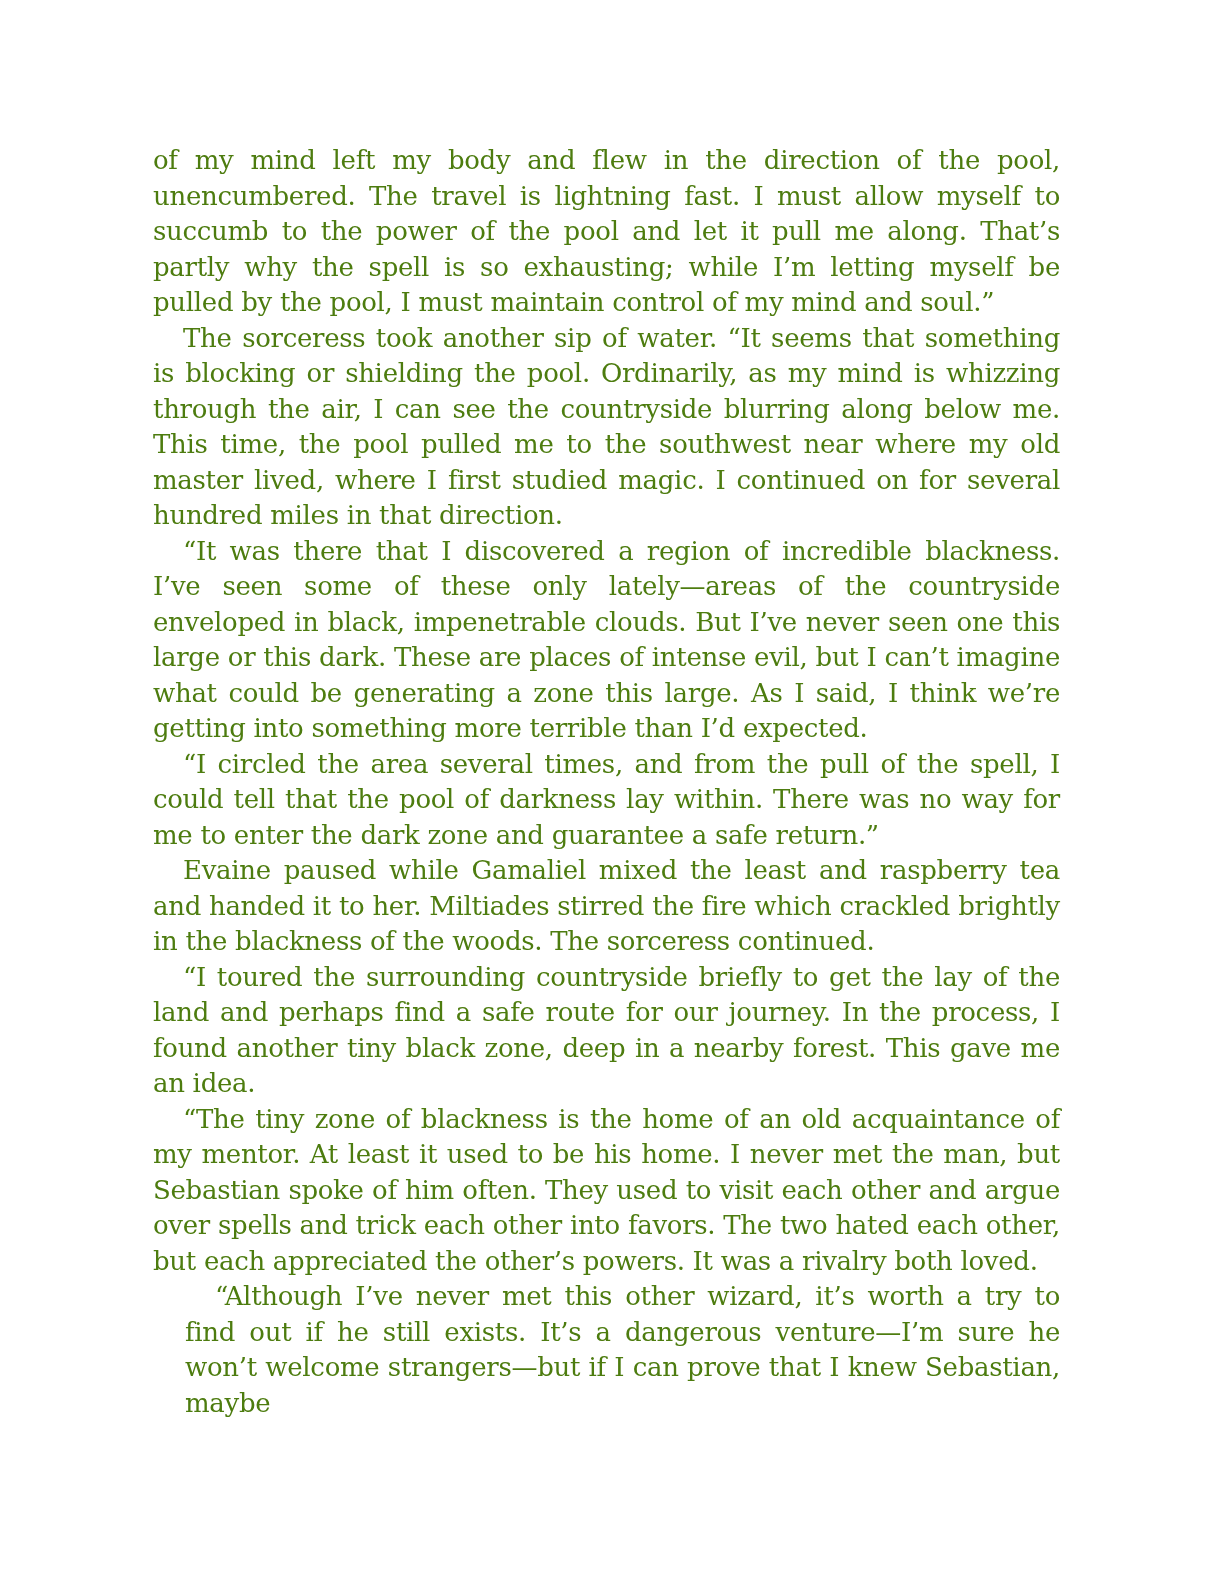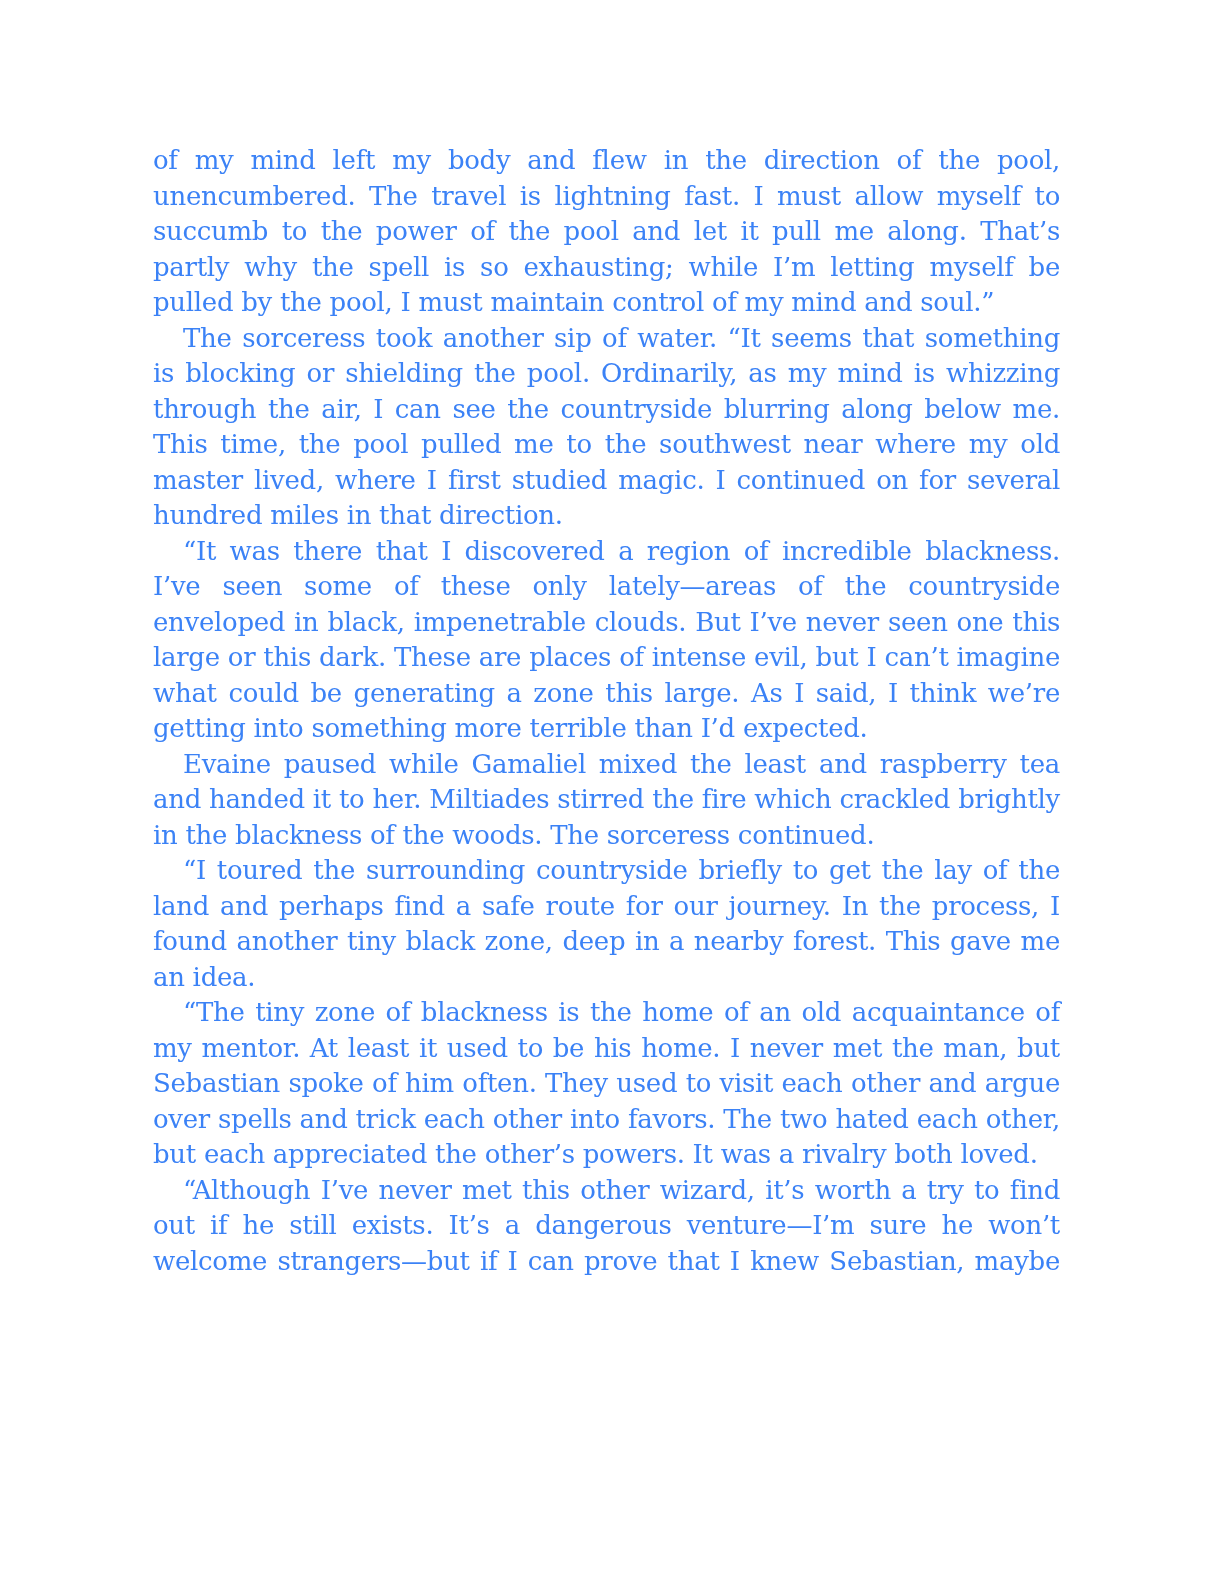--- a/index.html
+++ b/index.html
@@ -14,41 +14,43 @@
       overflow: hidden;
     }
     .page {
       position: absolute;
       left: 153px;
       top: 143px;
       width: 907px;
       font-family: "DejaVu Serif", "Liberation Serif", serif;
       font-size: 26px;
       line-height: 35.5px;
-      color: #3b82f6;
+      color: #4d7c0f;
       text-align: justify;
       letter-spacing: -0.3px;
       word-spacing: 0px;
     }
     .para {
       margin: 0;
       text-indent: 30px;
       hyphens: none;
     }
     .para.continuation {
       text-indent: 0;
     }
     .para.last-line-justified {
       text-align-last: justify;
+      margin-left: 32px;
     }
   </style>
 </head>
 <body>
 
 <div class="page">
   <p class="para continuation">of my mind left my body and flew in the direction of the pool, unencumbered. The travel is lightning fast. I must allow myself to succumb to the power of the pool and let it pull me along. That’s partly why the spell is so exhausting; while I’m letting myself be pulled by the pool, I must maintain control of my mind and soul.”</p>
   <p class="para">The sorceress took another sip of water. “It seems that something is blocking or shielding the pool. Ordinarily, as my mind is whizzing through the air, I can see the countryside blurring along below me. This time, the pool pulled me to the southwest near where my old master lived, where I first studied magic. I continued on for several hundred miles in that direction.</p>
   <p class="para">“It was there that I discovered a region of incredible blackness. I’ve seen some of these only lately—areas of the countryside enveloped in black, impenetrable clouds. But I’ve never seen one this large or this dark. These are places of intense evil, but I can’t imagine what could be generating a zone this large. As I said, I think we’re getting into something more terrible than I’d expected.</p>
+  <p class="para">“I circled the area several times, and from the pull of the spell, I could tell that the pool of darkness lay within. There was no way for me to enter the dark zone and guarantee a safe return.”</p>
   <p class="para">Evaine paused while Gamaliel mixed the least and raspberry tea and handed it to her. Miltiades stirred the fire which crackled brightly in the blackness of the woods. The sorceress continued.</p>
   <p class="para">“I toured the surrounding countryside briefly to get the lay of the land and perhaps find a safe route for our journey. In the process, I found another tiny black zone, deep in a nearby forest. This gave me an idea.</p>
   <p class="para">“The tiny zone of blackness is the home of an old acquaintance of my mentor. At least it used to be his home. I never met the man, but Sebastian spoke of him often. They used to visit each other and argue over spells and trick each other into favors. The two hated each other, but each appreciated the other’s powers. It was a rivalry both loved.</p>
   <p class="para last-line-justified">“Although I’ve never met this other wizard, it’s worth a try to find out if he still exists. It’s a dangerous venture—I’m sure he won’t welcome strangers—but if I can prove that I knew Sebastian, maybe</p>
 </div>
 
 </body></html>

